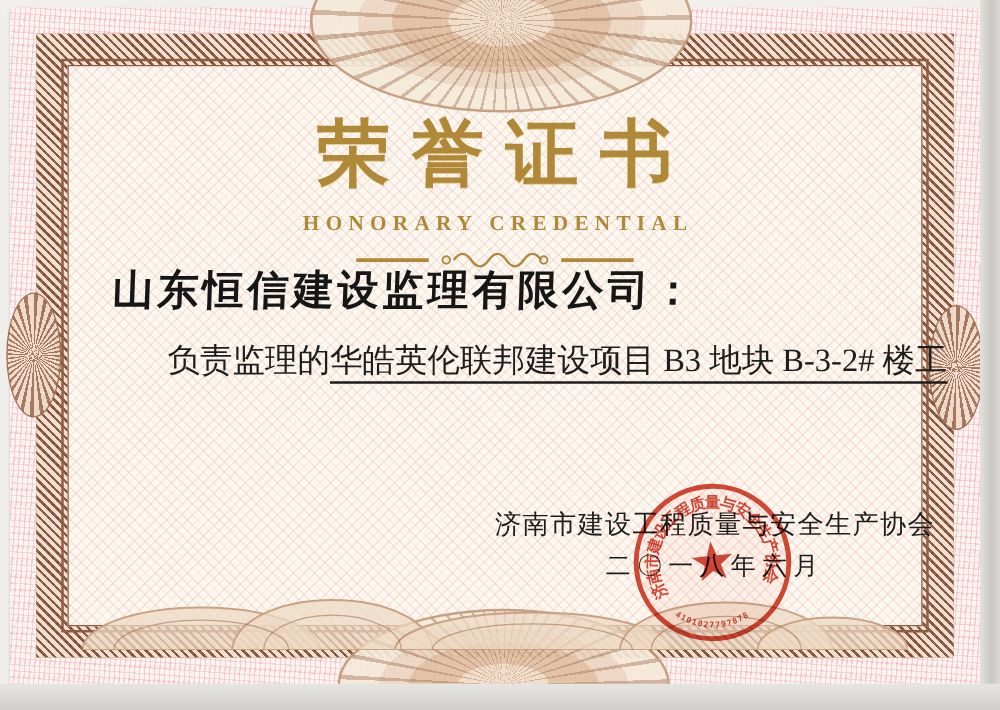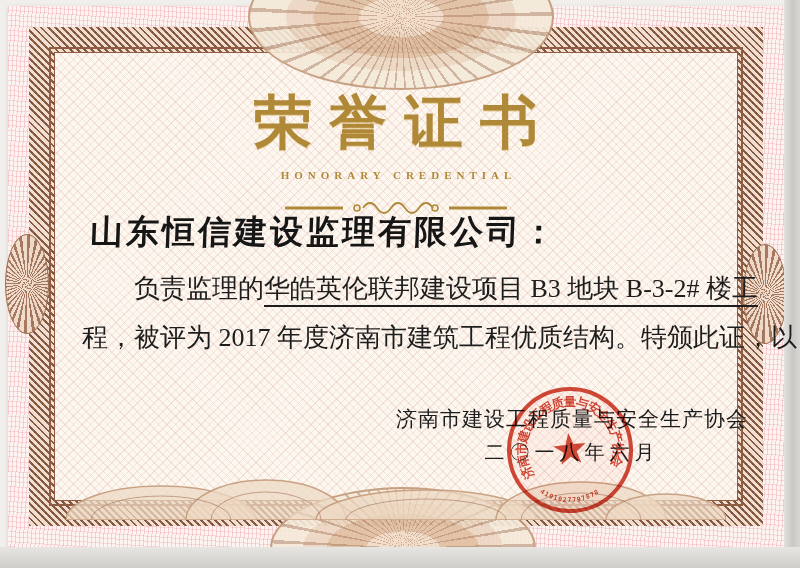--- a/index.html
+++ b/index.html
@@ -50,21 +50,21 @@
   .side-orn.left{left:-3px;top:228px;width:42px;height:98px;}
   .side-orn.right{right:-3px;top:238px;width:42px;height:98px;}
   .mounds{position:absolute;left:58px;top:452px;z-index:1;}
   
   .content{position:absolute;inset:0;z-index:3;}
   .title{position:absolute;top:88px;width:100%;text-align:center;
     font-size:58px;font-weight:bold;color:#b08938;
     letter-spacing:.30em;text-indent:.30em;line-height:1;
     text-shadow:0 1px 0 rgba(214,178,96,.6);}
   .subtitle{position:absolute;top:163px;width:100%;text-align:center;
-    font-size:11px;font-weight:bold;color:#b08938;
+    font-size:17px;font-weight:bold;color:#b08938;
     letter-spacing:5px;text-indent:5px;}
   .divider{position:absolute;top:192px;width:100%;text-align:center;}
   .recipient{position:absolute;left:82px;top:204px;
     font-size:33px;font-weight:bold;color:#161616;letter-spacing:3px;
     transform:skewX(-2deg);}
   .bodytext{position:absolute;left:74px;top:258px;width:660px;
     font-size:26px;color:#1d1d1d;line-height:49px;white-space:nowrap;}
   .bodytext .indent{padding-left:52px;}
   .uline{border-bottom:2px solid #1d1d1d;padding-bottom:2px;}
   .sign{position:absolute;right:36px;top:399px;text-align:center;z-index:3;}
@@ -115,21 +115,20 @@
           <path d="M92,10 q7,-10 14,0 q7,10 14,0 q7,-10 14,0 q7,10 14,0 q7,-10 14,0" stroke-width="1.8"></path>
           <circle cx="164" cy="10" r="3" stroke-width="1.6"></circle>
         </g>
       </svg>
     </div>
 
     <div class="recipient">山东恒信建设监理有限公司：</div>
 
     <div class="bodytext">
       <div class="indent"><span>负责监理的</span><span class="uline">华皓英伦联邦建设项目 B3 地块 B-3-2# 楼工</span></div>
-      <div>程，被评为 2017 年度济南市建筑工程优质结构。特颁此证，以</div>
     </div>
 
     <div class="sign">
       <div class="issuer">济南市建设工程质量与安全生产协会</div>
       <div class="issue-date">二〇一八年六月</div>
     </div>
   </div>
 
   <svg class="seal" viewBox="0 0 140 140">
     <defs>

